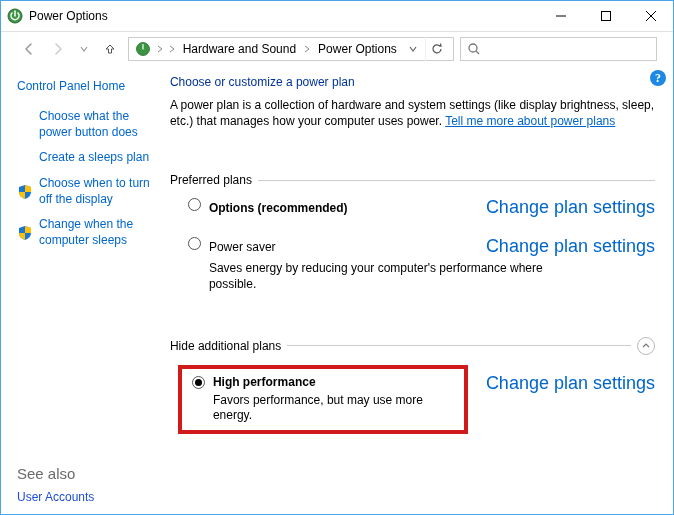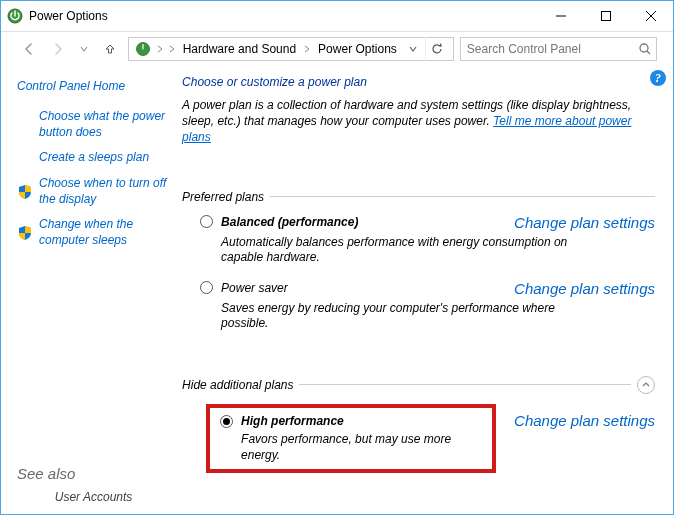--- a/index.html
+++ b/index.html
@@ -16,51 +16,51 @@
     .up-btn { width: 24px; height: 24px; display: flex; align-items: center; justify-content: center; cursor: pointer; color: #555; }
     .addr-wrap { flex: 1; display: flex; align-items: center; border: 1px solid #ccc; height: 24px; background: #fff; padding: 0 4px; gap: 4px; }
     .breadcrumb { display: flex; align-items: center; flex: 1; gap: 2px; font-size: 12px; }
     .breadcrumb-item { padding: 0 4px; cursor: pointer; white-space: nowrap; }
     .breadcrumb-item.icon-only { padding: 0 2px; }
     .bc-sep { color: #777; padding: 0 2px; }
     .addr-dd { color: #777; cursor: pointer; padding: 0 4px; }
     .refresh-btn { width: 24px; height: 24px; display: flex; align-items: center; justify-content: center; border-left: 1px solid #eee; cursor: pointer; color: #555; }
     .search-box { width: 200px; height: 24px; border: 1px solid #ccc; display: flex; align-items: center; padding: 0 4px 0 6px; color: #777; }
     .search-box .placeholder { flex: 1; }
-    .content { flex: 1; display: flex; overflow: hidden; font-style: italic; }
+    .content { flex: 1; display: flex; overflow: hidden; }
     .sidebar { width: 210px; padding: 14px 12px 10px 16px; display: flex; flex-direction: column; gap: 12px; position: relative; }
     .cp-home { color: #0066cc; font-size: 12px; cursor: pointer; margin-bottom: 4px; }
     .side-links { display: flex; flex-direction: column; gap: 10px; }
     .side-link { display: flex; align-items: center; gap: 6px; color: #0066cc; cursor: pointer; line-height: 1.3; }
     .side-link .link-icon { width: 16px; height: 16px; flex-shrink: 0; }
     .side-link .link-text { }
     .side-footer { margin-top: auto; display: flex; flex-direction: column; gap: 8px; }
     .see-also { color: #6b6b6b; font-size: 15px; }
-    .ua-link { color: #404040; cursor: pointer; text-align: center; }
+    .ua-link { color: #1d4ed8; cursor: pointer; }
     .main { flex: 1; padding: 10px 18px 0 0; position: relative; }
     .help-icon { position: absolute; top: 4px; right: 6px; cursor: pointer; }
     .main-inner { padding-left: 0; }
     .page-title { color: #003399; font-size: 12px; margin-bottom: 8px; }
     .intro { font-size: 12px; line-height: 1.35; margin-bottom: 14px; color: #000; }
     .intro a { color: #0066cc; text-decoration: underline; cursor: pointer; }
     .section { margin-bottom: 14px; }
     .section-head { display: flex; align-items: center; gap: 6px; margin-bottom: 10px; color: #000; font-size: 12px; margin-top: 44px; }
     .section-head .section-label { white-space: nowrap; }
     .line { flex: 1; height: 1px; background: #ccc; }
     .collapse-btn { width: 18px; height: 18px; border: 1px solid #bbb; border-radius: 50%; display: flex; align-items: center; justify-content: center; cursor: pointer; background: #fff; }
     .plan { display: flex; padding: 0 0 0 18px; margin-bottom: 14px; gap: 8px; }
     .radio { width: 13px; height: 13px; border: 1px solid #555; border-radius: 50%; flex-shrink: 0; margin-top: 1px; display: flex; align-items: center; justify-content: center; cursor: pointer; background: #fff; }
     .radio.checked::after { content: ''; width: 7px; height: 7px; background: #000; border-radius: 50%; }
     .plan-body { flex: 1; }
     .plan-head { display: flex; align-items: center; justify-content: space-between; margin-bottom: 4px; }
     .plan-name { font-weight: bold; font-size: 12px; }
     .plan-name.unbold { font-weight: normal; }
-    .change-link { color: #0066cc; cursor: pointer; font-size: 15px; white-space: nowrap; }
+    .change-link { color: #0066cc; cursor: pointer; font-size: 18px; white-space: nowrap; }
     .plan-desc { font-size: 12px; line-height: 1.3; color: #000; padding-right: 80px; }
-    .highlight { border: 4px solid #d11a1a; padding: 6px 6px 6px 10px; margin-left: 24px; width: 290px; }
+    .highlight { border: 4px solid #d11a1a; padding: 6px 6px 6px 10px; margin-left: 8px; width: 290px; }
     .highlight .radio-wrap { display: flex; gap: 8px; }
     .highlight .plan-name { font-weight: bold; }
     .highlight .plan-desc { padding-right: 0; }
     .additional-plan-row { display: flex; align-items: flex-start; gap: 18px; margin-left: 0; }
     svg { display: block; }
   </style>
 </head>
 <body>
 
 <div class="window">
@@ -146,21 +146,20 @@
           </svg>
       </span>
       <div class="refresh-btn">
         <svg width="14" height="14" viewBox="0 0 14 14">
             <path d="M11 7 A4 4 0 1 1 10 4.2" stroke="#555" stroke-width="1.2" fill="none"></path>
             <path d="M8.5 3.5 L11 4.2 L10.5 1.5" stroke="#555" stroke-width="1.2" fill="none"></path>
           </svg>
       </div>
     </div>
     <div class="search-box">
-      <span class="placeholder">Search Control Panel</span>
       <span>
         <svg width="14" height="14" viewBox="0 0 14 14">
             <circle cx="6" cy="6" r="4" stroke="#777" stroke-width="1.3" fill="none"></circle>
             <path d="M9 9 L12 12" stroke="#777" stroke-width="1.3"></path>
           </svg>
       </span>
     </div>
   </div>
 
   <div class="content">
@@ -219,24 +218,23 @@
         <div class="section">
           <div class="section-head">
             <span class="section-label">Preferred plans</span>
             <div class="line"></div>
           </div>
 
           <div class="plan">
             <div class="radio"></div>
             <div class="plan-body">
               <div class="plan-head">
-                <span class="plan-name">Balanced (performance)</span>
+                <span class="plan-name">Options (recommended)</span>
                 <span class="change-link">Change plan settings</span>
               </div>
-              <div class="plan-desc">Automatically balances performance with energy consumption on capable hardware.</div>
             </div>
           </div>
 
           <div class="plan">
             <div class="radio"></div>
             <div class="plan-body">
               <div class="plan-head">
                 <span class="plan-name unbold">Power saver</span>
                 <span class="change-link">Change plan settings</span>
               </div>

